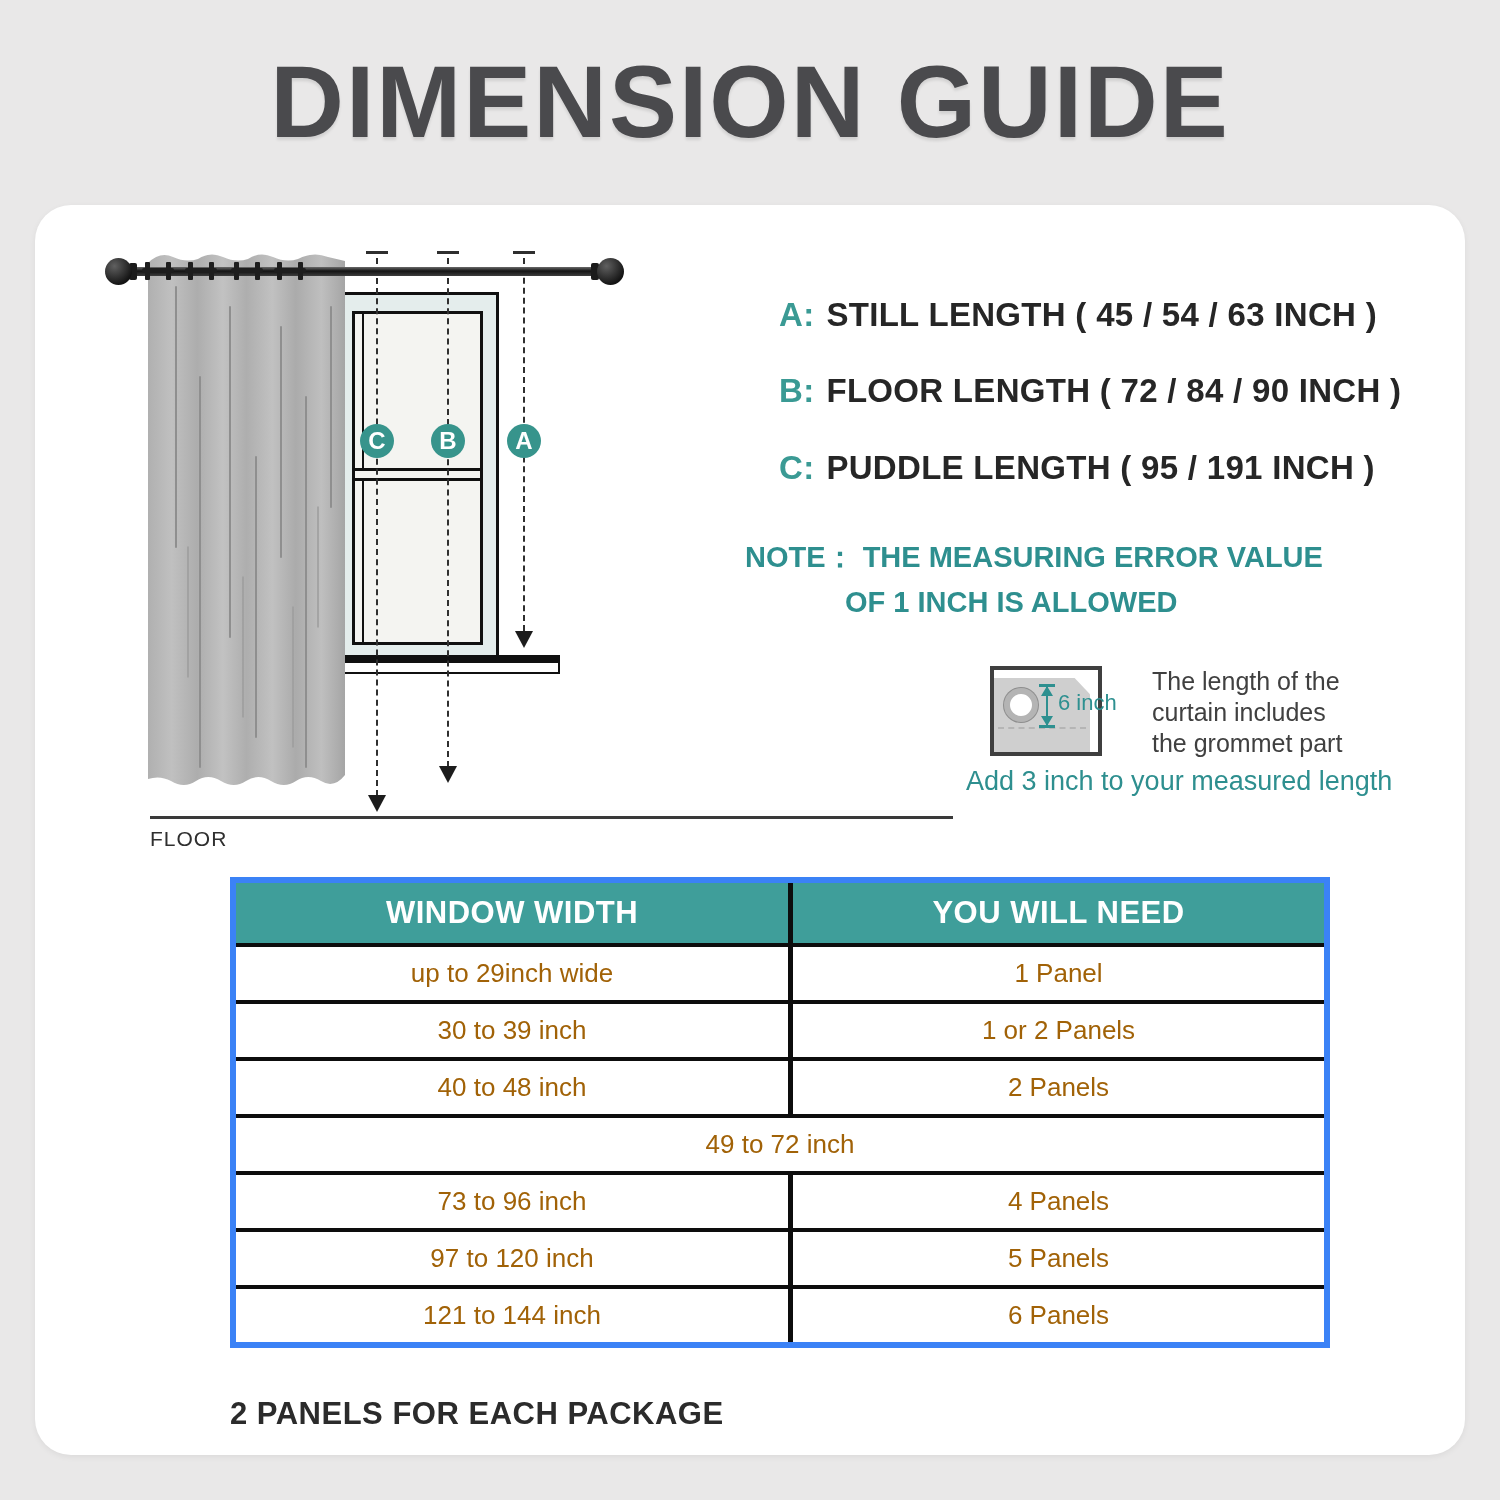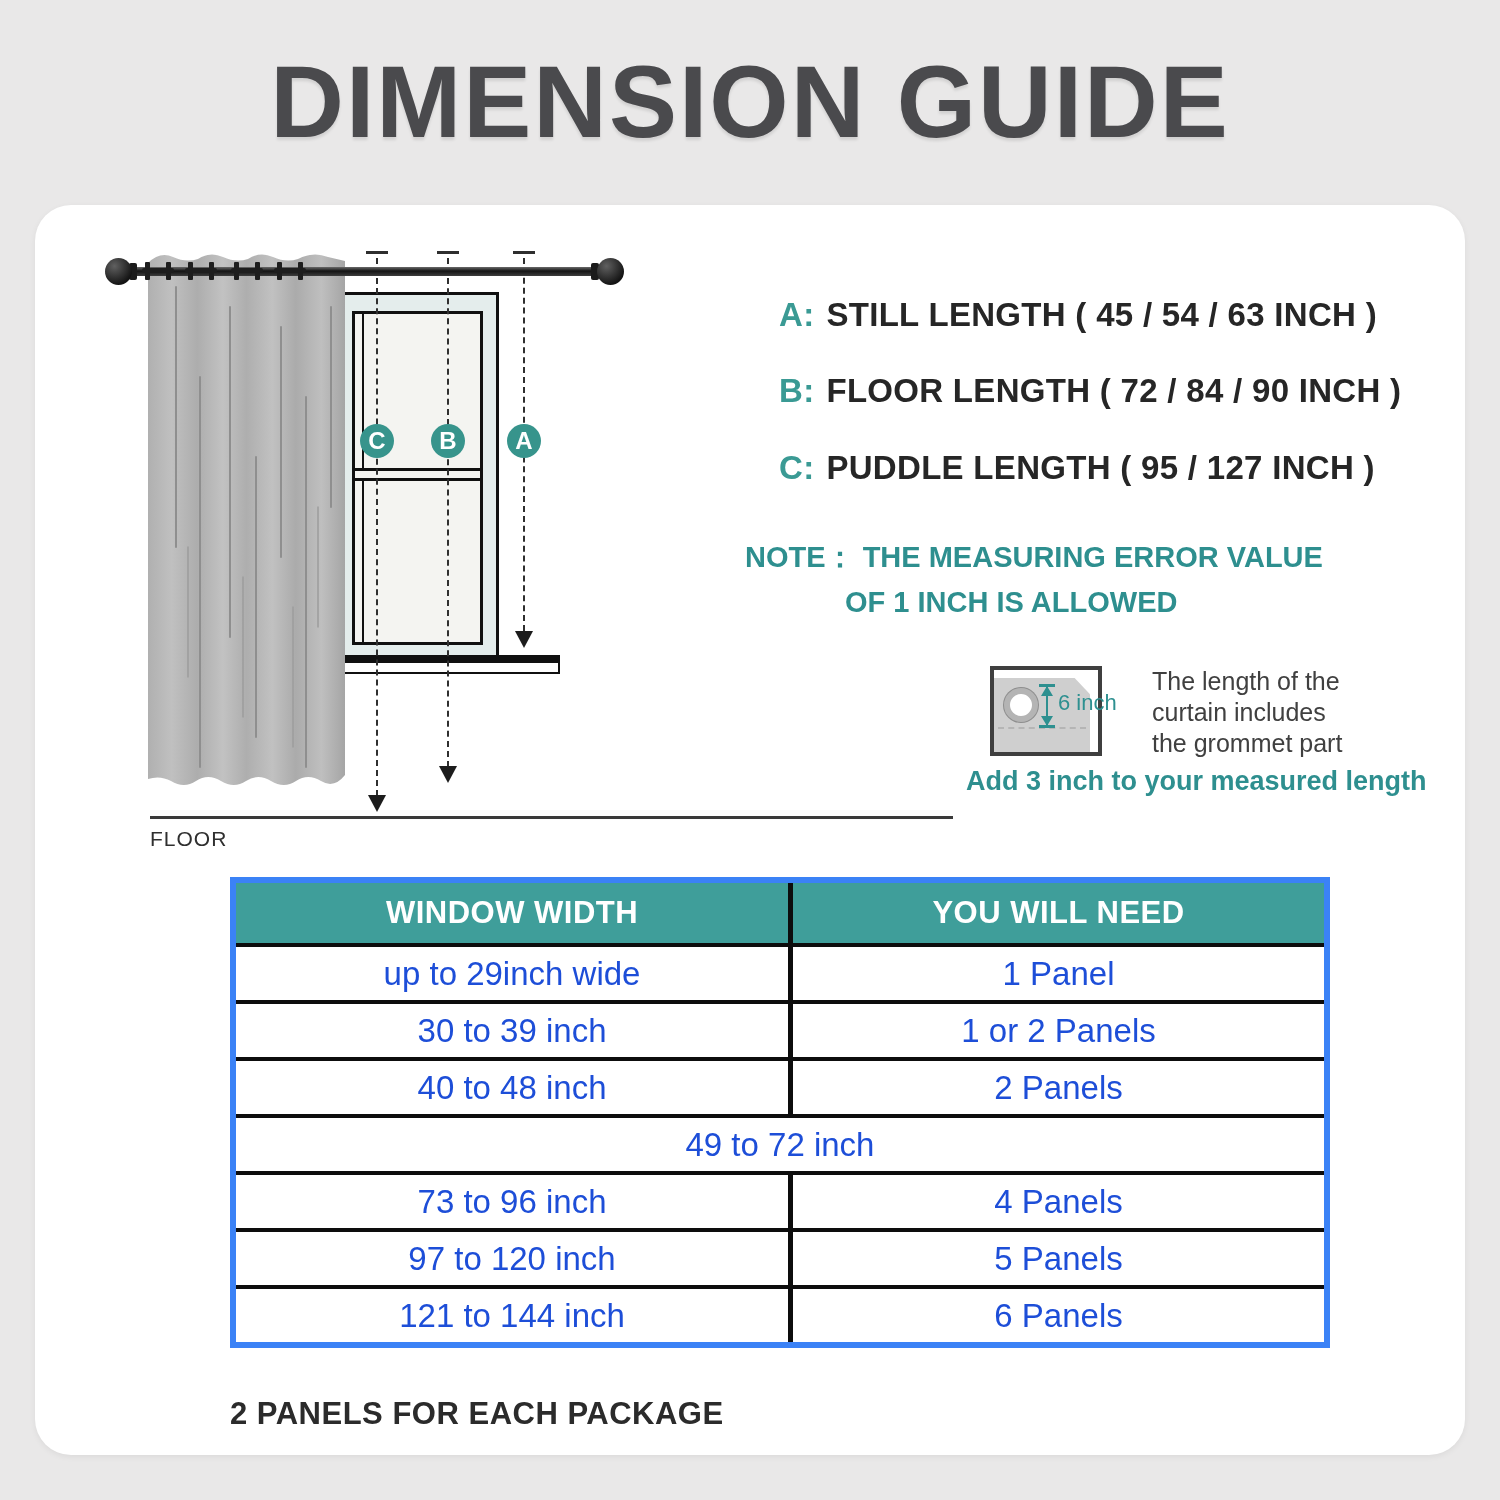--- a/index.html
+++ b/index.html
@@ -88,29 +88,29 @@
   .gring { left:1004px; top:688px; width:34px; height:34px; border-radius:50%;
     background:#fff; border:6px solid #b4b4b4; box-shadow:0 0 0 1px #8e8e8e; }
   .garrow-line { left:1046px; top:686px; width:2px; height:40px; background:#2e9090; }
   .gcap { width:16px; height:3px; background:#2e9090; left:1039px; }
   .gtri { width:0; height:0; border-left:6px solid transparent;
     border-right:6px solid transparent; left:1041px; }
   .gtri.up { border-bottom:10px solid #2e9090; top:686px; }
   .gtri.down { border-top:10px solid #2e9090; top:716px; }
   .glabel { left:1058px; top:690px; font-size:22px; color:#2e9090; }
   .gdesc { left:1152px; top:666px; font-size:25px; color:#404040; line-height:31px; }
-  .gtip { left:966px; top:766px; font-size:27px; color:#2e8f8f; white-space:nowrap;font-weight:bold; }
+  .gtip { left:966px; top:766px; font-size:27px; color:#2e8f8f; white-space:nowrap; }
 
   
   .dtable { left:230px; top:877px; width:1100px;
     border:6px solid #3b82f6; background:#fff; }
   .trow { display:flex; height:57px; border-top:4px solid #0d0d0d; }
   .trow.head { height:60px; border-top:none; }
   .tcell { flex:0 0 51.2%; display:flex; align-items:center; justify-content:center;
-    font-size:33px; color:#1d4ed8; border-right:5px solid #0d0d0d; }
+    font-size:26px; color:#a16207; border-right:5px solid #0d0d0d; }
   .tcell:last-child { flex:1 1 auto; border-right:none; }
   .trow.head .tcell { background:#3f9e9a; color:#ffffff; font-weight:700;
     font-size:31px; letter-spacing:0.5px; }
 
   .footer-note { left:230px; top:1396px; font-size:31px; font-weight:600;
     color:#2b2b2b; letter-spacing:0.5px; }
 </style>
 </head>
 <body>
 
@@ -204,21 +204,21 @@
   </div>
 
   <div>
     <div class="abs spec-line" style="top:296px;">
       <span class="spec-key">A:</span><span>STILL LENGTH ( 45 / 54 / 63 INCH )</span>
     </div>
     <div class="abs spec-line" style="top:372px;">
       <span class="spec-key">B:</span><span>FLOOR LENGTH ( 72 / 84 / 90 INCH )</span>
     </div>
     <div class="abs spec-line" style="top:449px;">
-      <span class="spec-key">C:</span><span>PUDDLE LENGTH ( 95 / 127 INCH )</span>
+      <span class="spec-key">C:</span><span>PUDDLE LENGTH ( 95 / 191 INCH )</span>
     </div>
 
     <div class="abs note-line" style="left:745px; top:538px;text-align:center;">
       <span>NOTE：</span>
       <span>THE MEASURING ERROR VALUE</span>
     </div>
     <div class="abs note-line" style="left:845px; top:586px;">OF 1 INCH IS ALLOWED</div>
   </div>
 
   <div>

